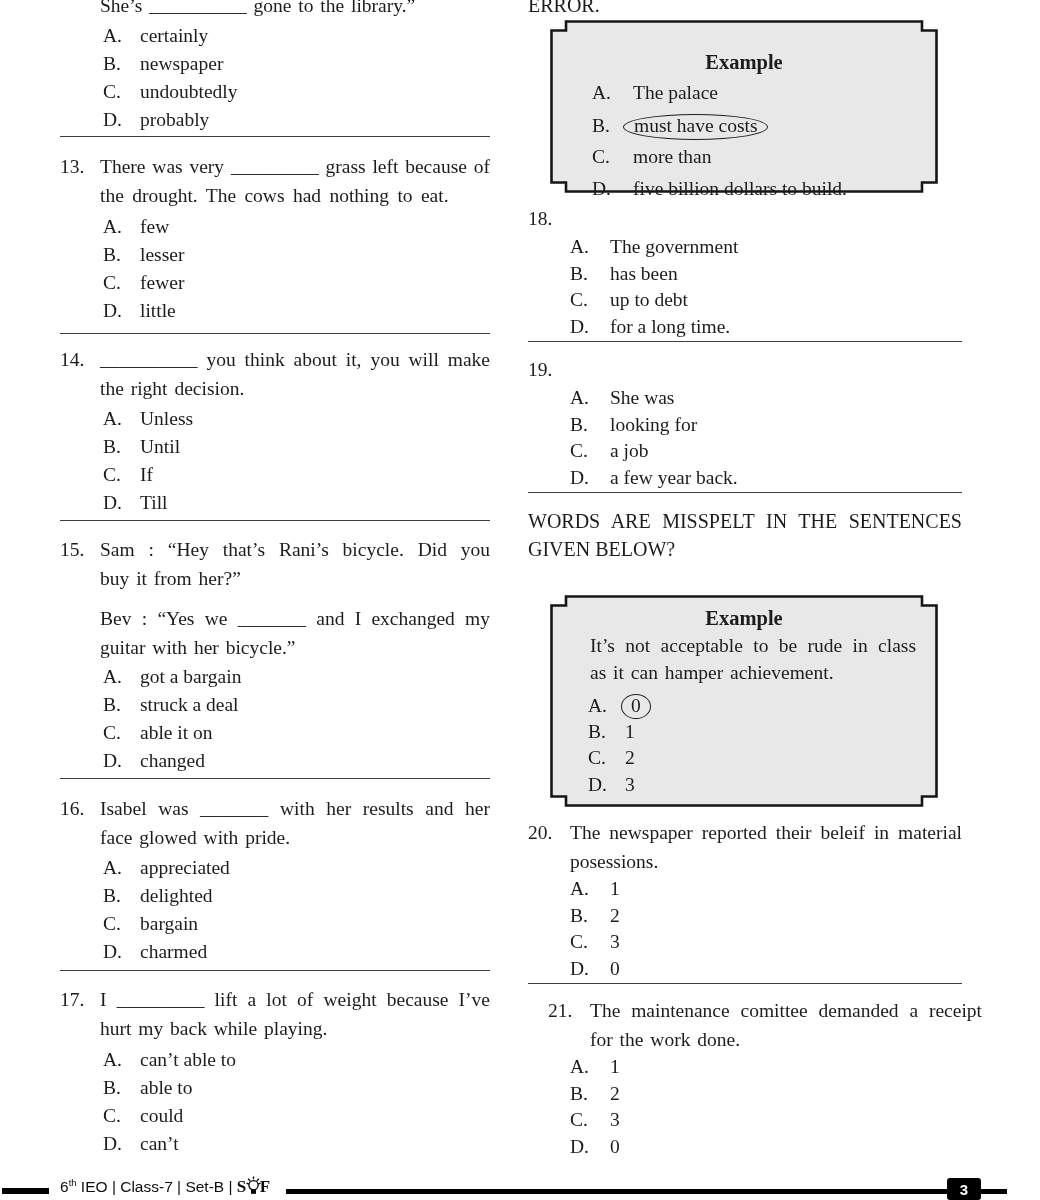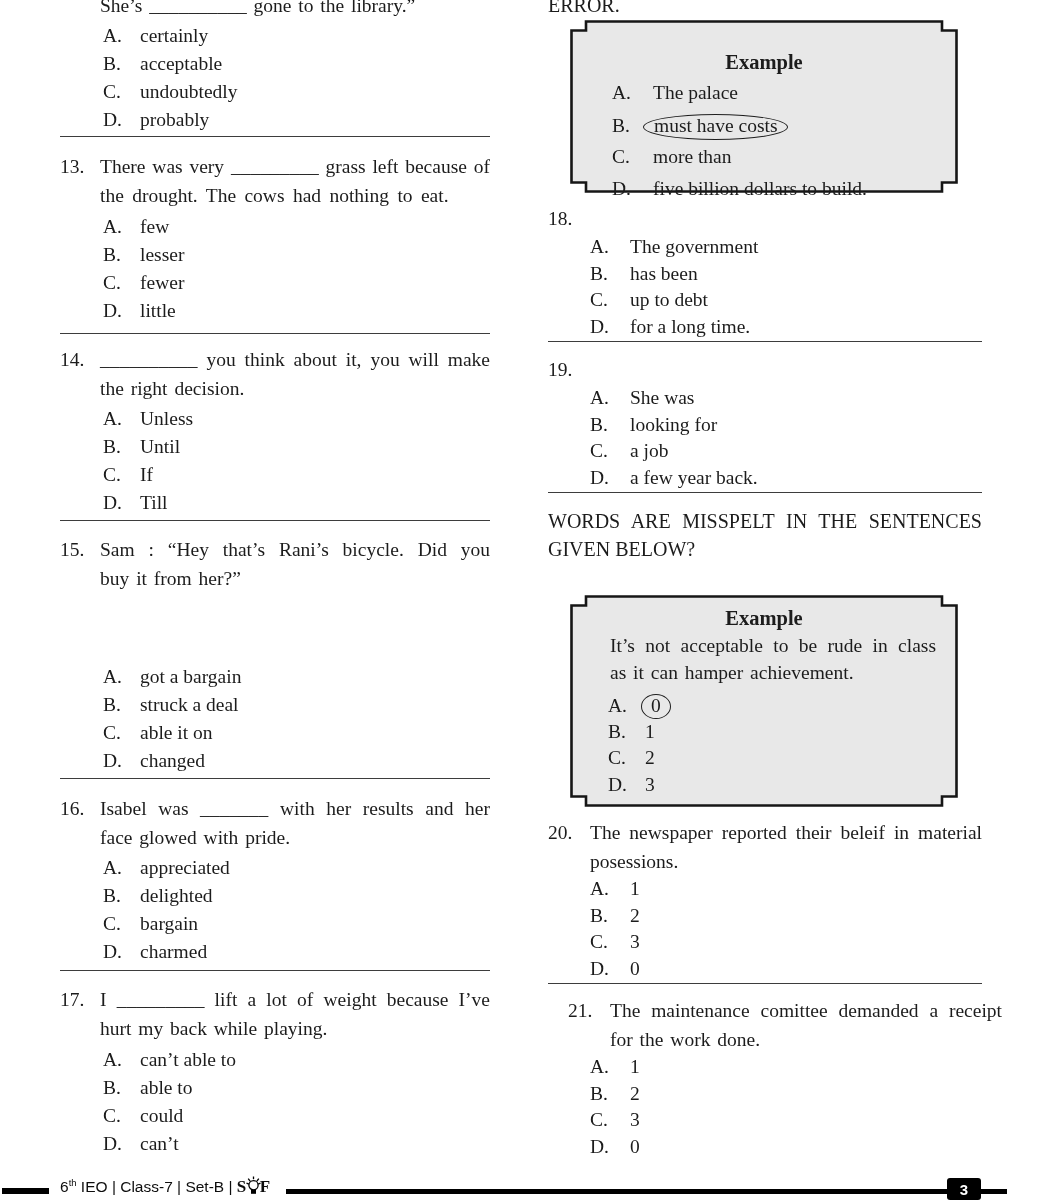--- a/index.html
+++ b/index.html
@@ -4,21 +4,21 @@
 <style>
   html,body{margin:0;padding:0;}
   body{
     width:1040px;height:1200px;background:#ffffff;overflow:hidden;
     font-family:"Liberation Serif", serif;color:#1c1c1c;position:relative;
     -webkit-font-smoothing:antialiased;
   }
   .page{position:absolute;inset:0;}
   .col{position:absolute;top:0;height:1200px;}
   .col-left{left:60px;width:430px;}
-  .col-right{left:548px;width:434px;text-decoration:underline;}
+  .col-right{left:528px;width:434px;text-decoration:underline;}
   .blk{position:absolute;left:0;width:100%;}
   .qtext{font-size:19.5px;line-height:29px;}
   .qblock{padding-left:40px;position:relative;}
   .qblock-r{padding-left:42px;position:relative;}
   .qnum{position:absolute;left:0;top:0;font-size:19.5px;line-height:29px;}
   .just{text-align:justify;text-align-last:justify;}
   .sp{word-spacing:3.5px;}
   .sp2{word-spacing:2px;}
   .opts{position:absolute;left:0;width:100%;}
   .orow{display:flex;align-items:baseline;font-size:19.5px;}
@@ -66,21 +66,21 @@
         <div class="qtext sp2">She’s __________ gone to the library.”</div>
       </div>
     </div>
     <div class="opts" style="top:25px;">
       <div class="orow orow-l">
           <span class="olet-l">A.</span>
           <span>certainly</span>
         </div>
       <div class="orow orow-l">
           <span class="olet-l">B.</span>
-          <span>acceptable</span>
+          <span>newspaper</span>
         </div>
       <div class="orow orow-l">
           <span class="olet-l">C.</span>
           <span>undoubtedly</span>
         </div>
       <div class="orow orow-l">
           <span class="olet-l">D.</span>
           <span>probably</span>
         </div>
     </div>
@@ -138,20 +138,26 @@
           <span>Till</span>
         </div>
     </div>
     <div class="sep sep-l" style="top:520px;"></div>
 
     <div class="blk" style="top:535px;">
       <div class="qblock">
         <span class="qnum">15.</span>
         <div class="qtext just">Sam : “Hey that’s Rani’s bicycle. Did you</div>
         <div class="qtext sp2">buy it from her?”</div>
+      </div>
+    </div>
+    <div class="blk" style="top:604px;">
+      <div class="qblock">
+        <div class="qtext just">Bev : “Yes we _______ and I exchanged my</div>
+        <div class="qtext sp2">guitar with her bicycle.”</div>
       </div>
     </div>
     <div class="opts" style="top:666px;">
       <div class="orow orow-l">
           <span class="olet-l">A.</span>
           <span>got a bargain</span>
         </div>
       <div class="orow orow-l">
           <span class="olet-l">B.</span>
           <span>struck a deal</span>

